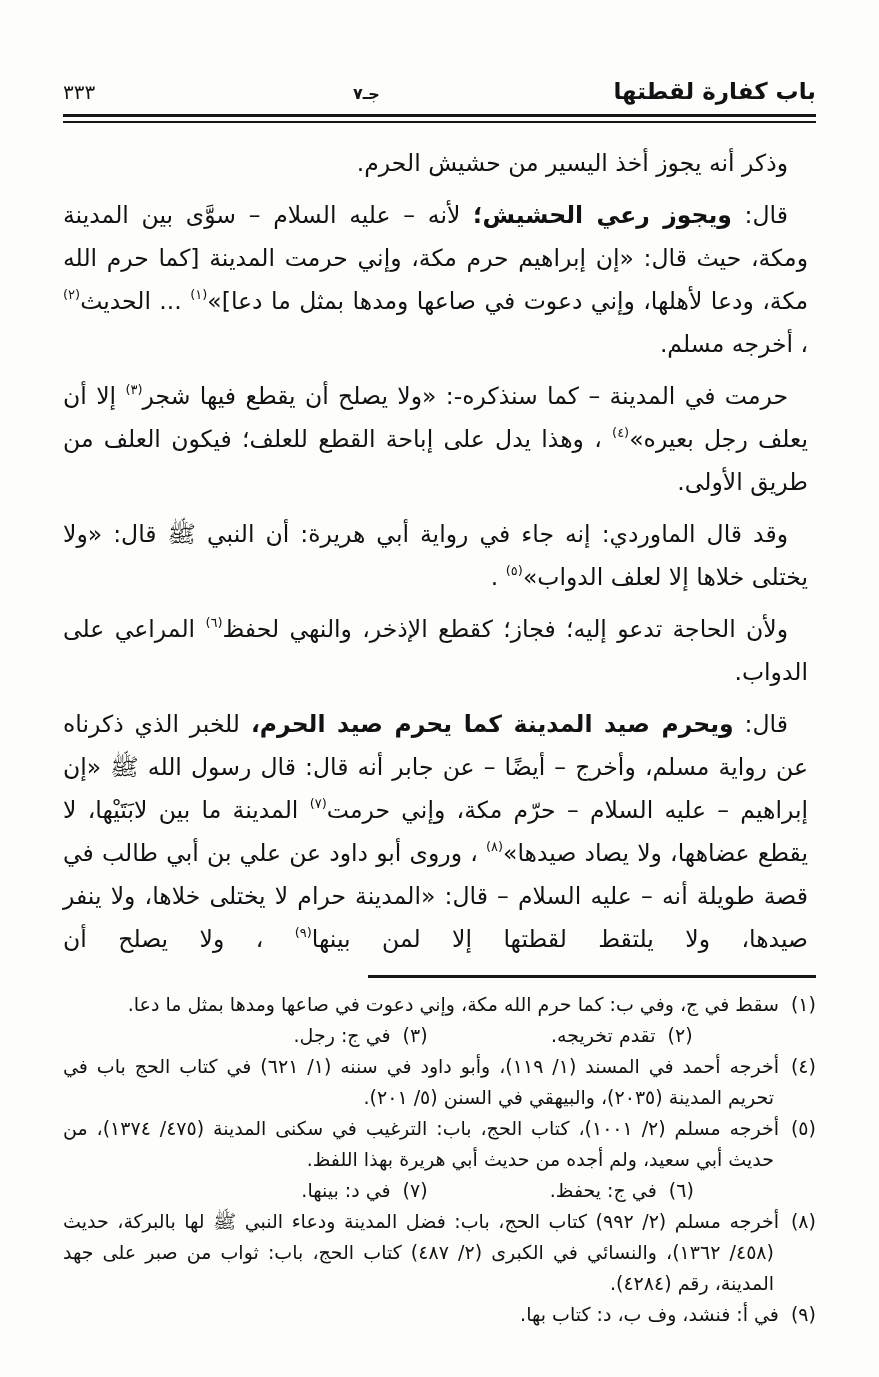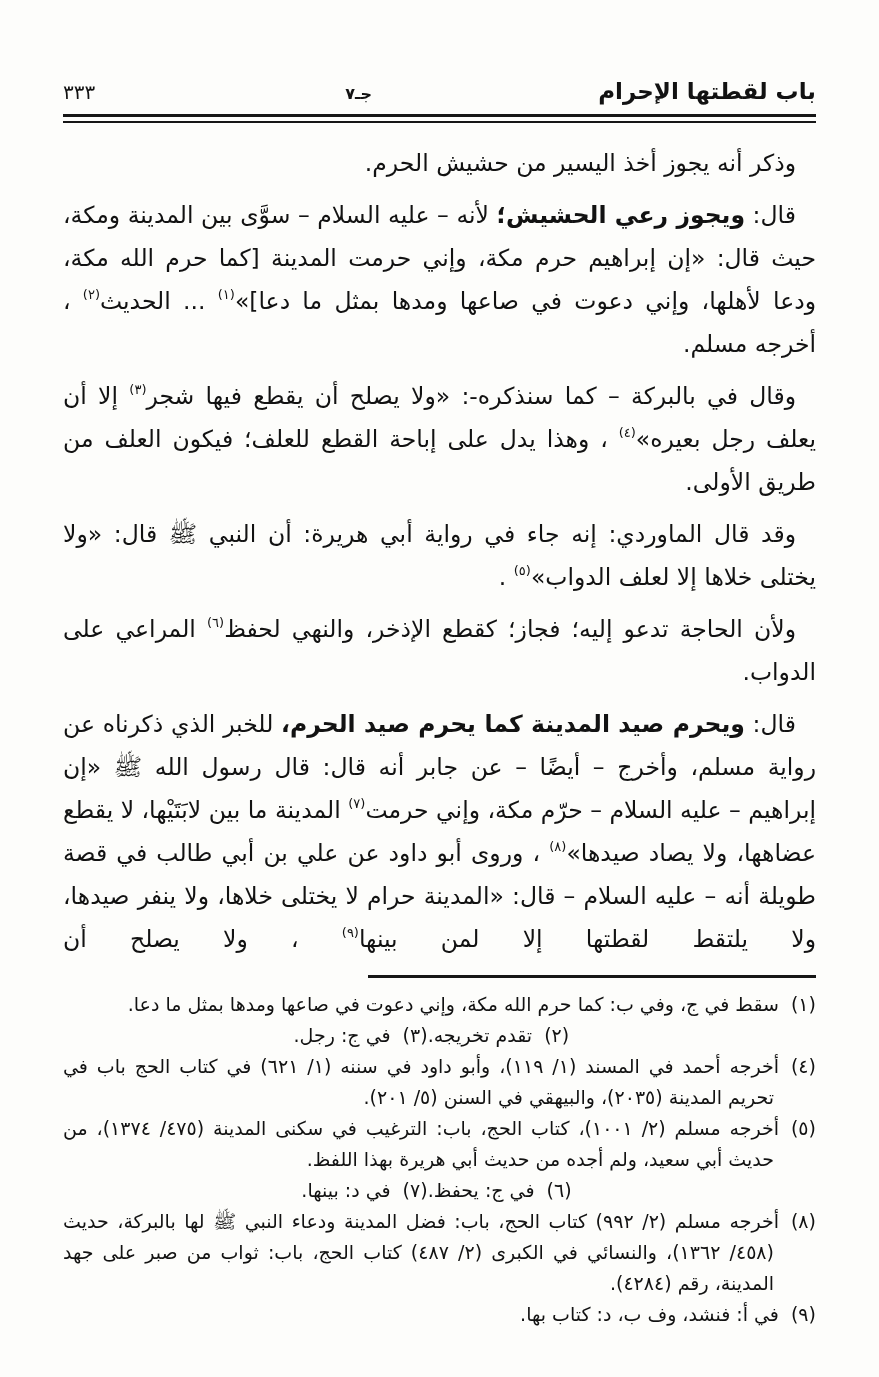--- a/index.html
+++ b/index.html
@@ -47,21 +47,21 @@
     height: 4px;
     border-top: 3px solid #161616;
     border-bottom: 2px solid #161616;
   }
   
   .content {
     margin-top: 19px;
     font-size: 23.5px;
   }
   .content p.para {
-    margin: 0 0 9px 0;
+    margin: 0 8px 9px 0;
     line-height: 43px;
     text-align: justify;
     text-indent: 20px;
   }
   .content p.para.fill-last {
     text-align-last: justify;
   }
   .bold { font-weight: bold; }
   sup.fnref {
     font-size: 13px;
@@ -84,40 +84,40 @@
     line-height: 31px;
     text-align: justify;
     padding-right: 42px;
     text-indent: -42px;
   }
   .fn-num {
     margin-left: 12px;
   }
   .fn-row-multi { display: flex; }
   .fn-row-multi .fn:first-child { flex: 0 0 46%; }
-  .fn-row-multi .fn { text-align: left; }
+  .fn-row-multi .fn { text-align: center; }
 </style>
 </head>
 <body>
 
 <div class="page">
 
   <div class="page-header">
-    <span class="chapter-title">باب لقطتها الإحرام</span>
+    <span class="chapter-title">باب كفارة لقطتها</span>
     <span class="volume-label">جـ٧</span>
     <span class="page-number">٣٣٣</span>
   </div>
 
   <div class="header-rule"></div>
 
   <div class="content">
 
   <p class="para"><span class="">وذكر أنه يجوز أخذ اليسير من حشيش الحرم.</span></p>
       <p class="para"><span class="">قال: </span><span class="bold">ويجوز رعي الحشيش؛</span><span class=""> لأنه – عليه السلام – سوَّى بين المدينة ومكة، حيث قال: «إن إبراهيم حرم مكة، وإني حرمت المدينة [كما حرم الله مكة، ودعا لأهلها، وإني دعوت في صاعها ومدها بمثل ما دعا]»</span><sup class="fnref">(١)</sup><span class=""> ... الحديث</span><sup class="fnref">(٢)</sup><span class=""> ، أخرجه مسلم.</span></p>
-      <p class="para"><span class="">وقال في بالبركة – كما سنذكره-: «ولا يصلح أن يقطع فيها شجر</span><sup class="fnref">(٣)</sup><span class=""> إلا أن يعلف رجل بعيره»</span><sup class="fnref">(٤)</sup><span class=""> ، وهذا يدل على إباحة القطع للعلف؛ فيكون العلف من طريق الأولى.</span></p>
+      <p class="para"><span class="">حرمت في المدينة – كما سنذكره-: «ولا يصلح أن يقطع فيها شجر</span><sup class="fnref">(٣)</sup><span class=""> إلا أن يعلف رجل بعيره»</span><sup class="fnref">(٤)</sup><span class=""> ، وهذا يدل على إباحة القطع للعلف؛ فيكون العلف من طريق الأولى.</span></p>
       <p class="para"><span class="">وقد قال الماوردي: إنه جاء في رواية أبي هريرة: أن النبي ﷺ قال: «ولا يختلى خلاها إلا لعلف الدواب»</span><sup class="fnref">(٥)</sup><span class=""> .</span></p>
       <p class="para"><span class="">ولأن الحاجة تدعو إليه؛ فجاز؛ كقطع الإذخر، والنهي لحفظ</span><sup class="fnref">(٦)</sup><span class=""> المراعي على الدواب.</span></p>
       <p class="para fill-last"><span class="">قال: </span><span class="bold">ويحرم صيد المدينة كما يحرم صيد الحرم،</span><span class=""> للخبر الذي ذكرناه عن رواية مسلم، وأخرج – أيضًا – عن جابر أنه قال: قال رسول الله ﷺ «إن إبراهيم – عليه السلام – حرّم مكة، وإني حرمت</span><sup class="fnref">(٧)</sup><span class=""> المدينة ما بين لابَتَيْها، لا يقطع عضاهها، ولا يصاد صيدها»</span><sup class="fnref">(٨)</sup><span class=""> ، وروى أبو داود عن علي بن أبي طالب في قصة طويلة أنه – عليه السلام – قال: «المدينة حرام لا يختلى خلاها، ولا ينفر صيدها، ولا يلتقط لقطتها إلا لمن بينها</span><sup class="fnref">(٩)</sup><span class=""> ، ولا يصلح أن</span></p>
     </div>
 
   <div class="footnotes">
     <div class="fn-separator"></div>
     <div>
 
     <div class="fn-row">

